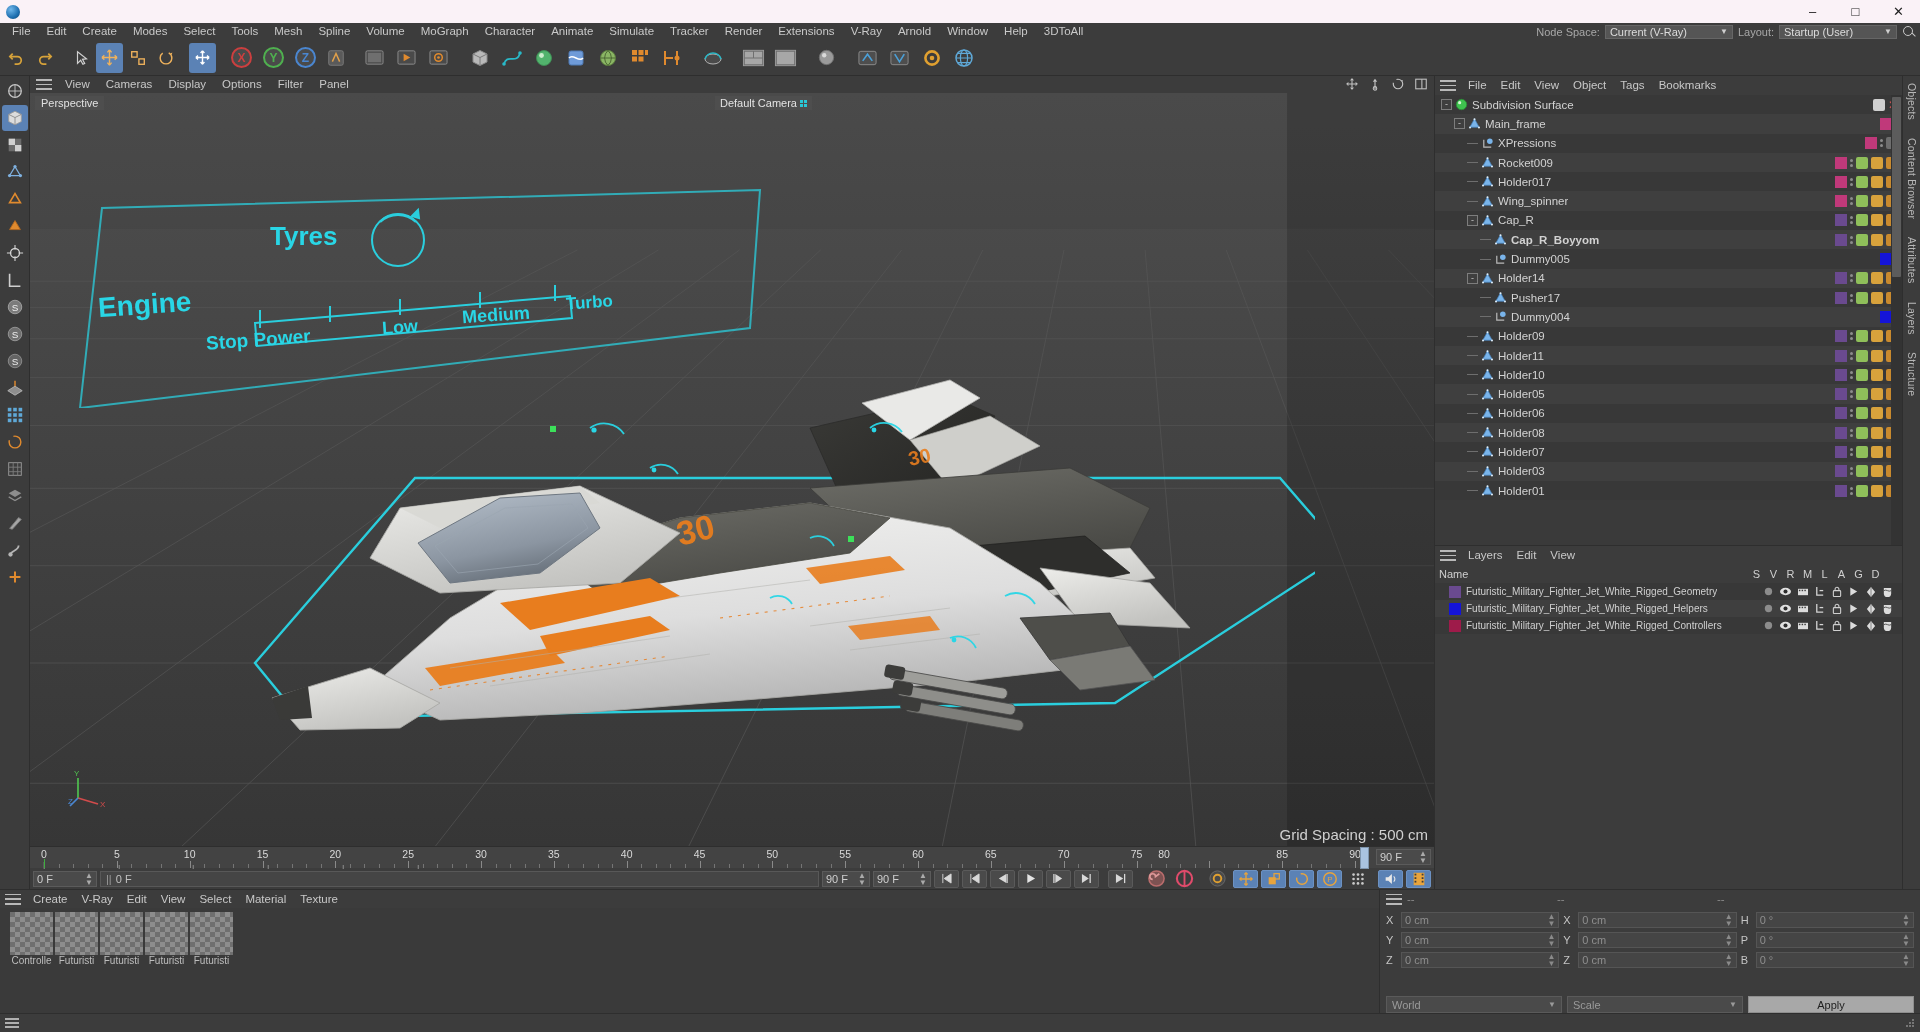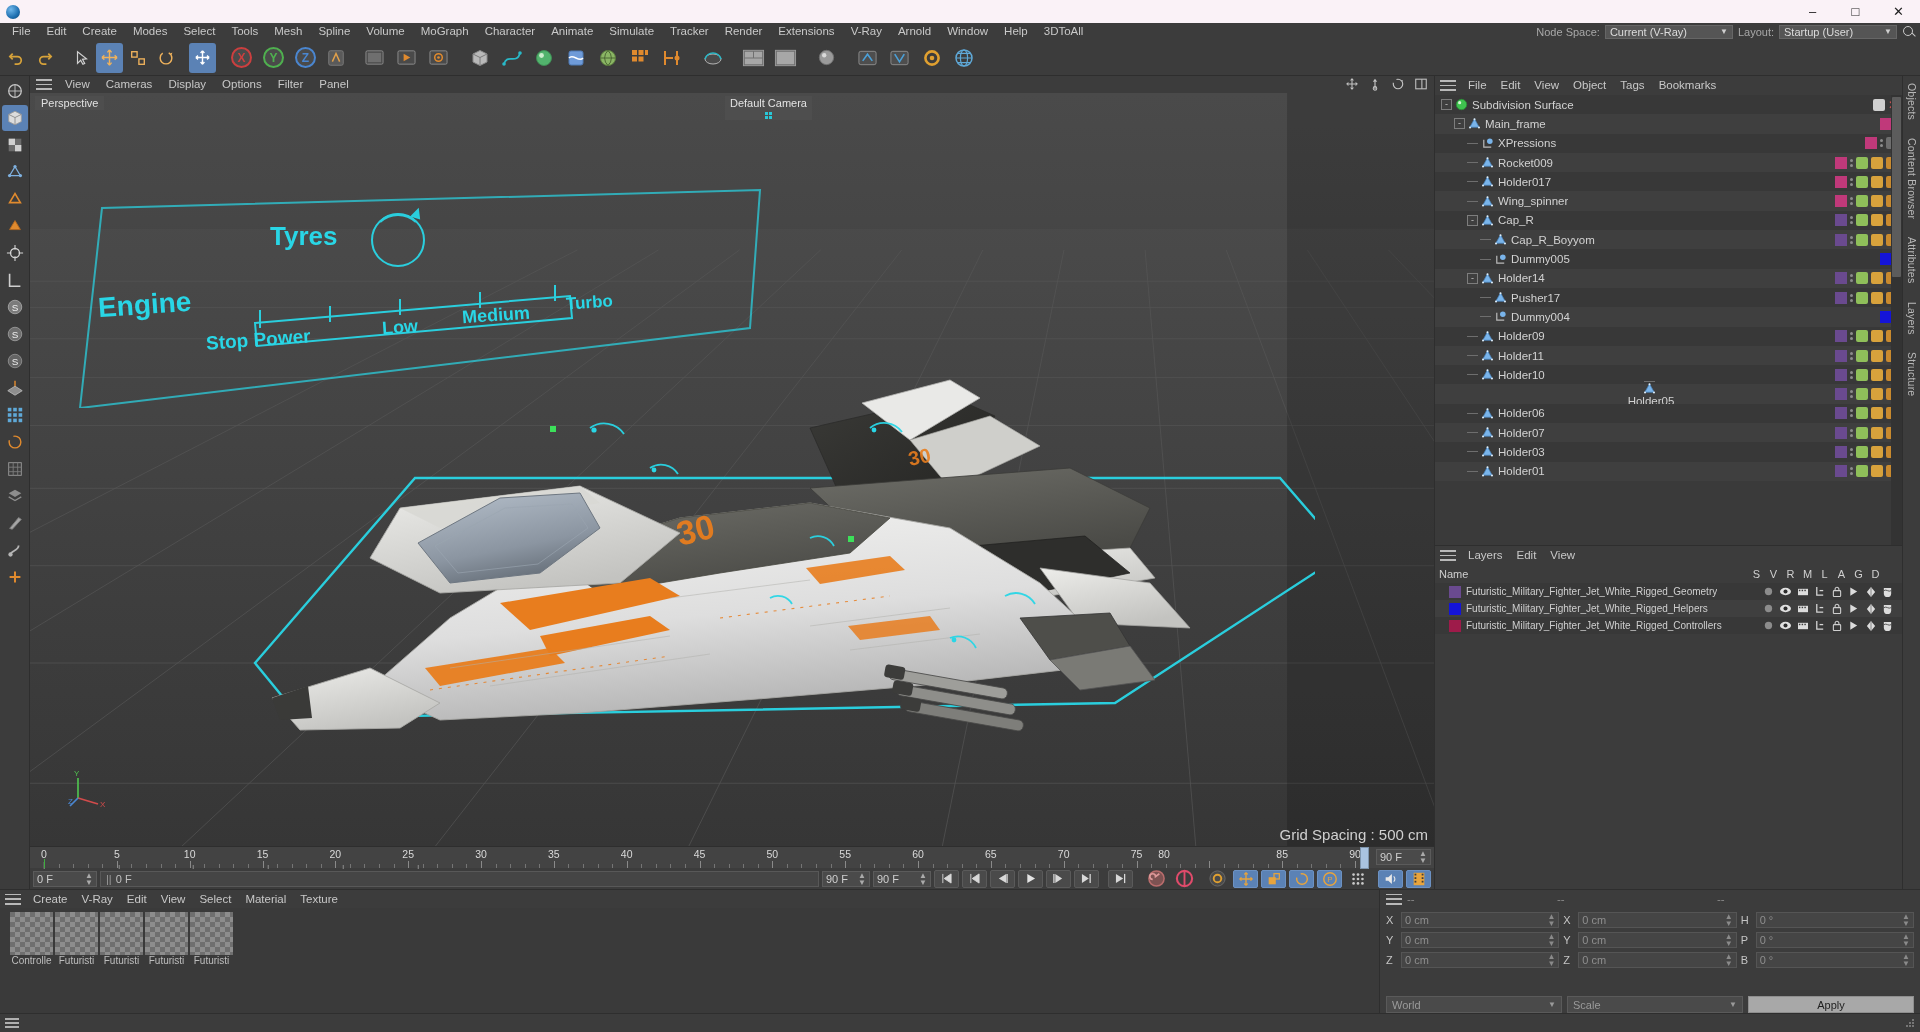--- a/index.html
+++ b/index.html
@@ -79,21 +79,21 @@
           margin:0 5px 0 2px;}
   .hamb i{display:block;height:1.7px;background:#b9b9b9;}
   .vp-icons{position:absolute; right:6px; top:1px; display:flex; gap:9px; align-items:center;}
   .vp-ic{width:14px;height:14px;color:#c0c0c0;}
 
   .viewport { flex:1 1 auto; position:relative; overflow:hidden;
               background:linear-gradient(170deg,#4a4a4a 0%, #3e3e3e 52%, #373737 100%); }
   .vp-label { position:absolute; left:5px; top:3px; background:#4e4e4e; color:#e2e2e2;
               font-size:11px; padding:1px 6px; }
   .vp-cam { position:absolute; right:0px; top:3px; background:#4e4e4e; color:#e2e2e2;
-            font-size:11px; padding:1px 5px; display:flex; align-items:center; gap:3px;flex-direction:column;}
+            font-size:11px; padding:1px 5px; display:flex; align-items:center; gap:3px;}
   .camdots{display:grid;grid-template-columns:3px 3px;gap:1px;}
   .camdots i{width:3px;height:3px;background:#29c8d8;display:block;}
   .vp-grid-note { position:absolute; right:6px; bottom:3px; font-size:15px; color:#d0d0d0;}
   .axisgiz { position:absolute; left:38px; bottom:38px; width:42px;height:42px; }
 
   
   .hud { position:absolute; color:#29d6e6; font-weight:bold; pointer-events:none; }
 
   
   .tl-ruler { height:22px; background:#434343; position:relative; flex:0 0 22px;
@@ -1231,21 +1231,21 @@
                 <span class="dot2">
                   <i></i>
                   <i></i>
                 </span>
                 <span class="tagbox" style="background:#8fbf5a"></span>
                 <span class="tagbox" style="background:#d8a23c"></span>
                 <span class="tagbox" style="background:#c98a2e"></span>
               </div>
             </div>
             <div class="orow">
-              <div class="otree" style="padding-left: 45px;">
+              <div class="otree" style="padding-left: 45px; font-weight: bold;">
                 <span class="odash"></span>
                 <span class="oico">
                   <svg viewBox="0 0 14 14" width="13" height="13">
                     <path d="M7 2 L12 11 H2 Z" fill="#79b4ea" stroke="#4a86c0" stroke-width="0.8"></path>
                     <circle cx="7" cy="2.5" r="1.1" fill="#dfeffb"></circle>
                     <circle cx="2.2" cy="11.2" r="1.1" fill="#dfeffb"></circle>
                     <circle cx="11.8" cy="11.2" r="1.1" fill="#dfeffb"></circle>
                   </svg>
                 </span>
                 <span class="oname">Cap_R_Boyyom</span>
@@ -1413,21 +1413,21 @@
                 <span class="dot2">
                   <i></i>
                   <i></i>
                 </span>
                 <span class="tagbox" style="background:#8fbf5a"></span>
                 <span class="tagbox" style="background:#d8a23c"></span>
                 <span class="tagbox" style="background:#c98a2e"></span>
               </div>
             </div>
             <div class="orow">
-              <div class="otree" style="padding-left: 32px; flex-direction: column;">
+              <div class="otree" style="padding-left: 32px;">
                 <span class="odash"></span>
                 <span class="oico">
                   <svg viewBox="0 0 14 14" width="13" height="13">
                     <path d="M7 2 L12 11 H2 Z" fill="#79b4ea" stroke="#4a86c0" stroke-width="0.8"></path>
                     <circle cx="7" cy="2.5" r="1.1" fill="#dfeffb"></circle>
                     <circle cx="2.2" cy="11.2" r="1.1" fill="#dfeffb"></circle>
                     <circle cx="11.8" cy="11.2" r="1.1" fill="#dfeffb"></circle>
                   </svg>
                 </span>
                 <span class="oname">Holder05</span>
@@ -1448,20 +1448,44 @@
                 <span class="odash"></span>
                 <span class="oico">
                   <svg viewBox="0 0 14 14" width="13" height="13">
                     <path d="M7 2 L12 11 H2 Z" fill="#79b4ea" stroke="#4a86c0" stroke-width="0.8"></path>
                     <circle cx="7" cy="2.5" r="1.1" fill="#dfeffb"></circle>
                     <circle cx="2.2" cy="11.2" r="1.1" fill="#dfeffb"></circle>
                     <circle cx="11.8" cy="11.2" r="1.1" fill="#dfeffb"></circle>
                   </svg>
                 </span>
                 <span class="oname">Holder06</span>
+              </div>
+              <div class="otags">
+                <span class="lyrchip" style="background:#6a4a8f"></span>
+                <span class="dot2">
+                  <i></i>
+                  <i></i>
+                </span>
+                <span class="tagbox" style="background:#8fbf5a"></span>
+                <span class="tagbox" style="background:#d8a23c"></span>
+                <span class="tagbox" style="background:#c98a2e"></span>
+              </div>
+            </div>
+            <div class="orow">
+              <div class="otree" style="padding-left: 32px;">
+                <span class="odash"></span>
+                <span class="oico">
+                  <svg viewBox="0 0 14 14" width="13" height="13">
+                    <path d="M7 2 L12 11 H2 Z" fill="#79b4ea" stroke="#4a86c0" stroke-width="0.8"></path>
+                    <circle cx="7" cy="2.5" r="1.1" fill="#dfeffb"></circle>
+                    <circle cx="2.2" cy="11.2" r="1.1" fill="#dfeffb"></circle>
+                    <circle cx="11.8" cy="11.2" r="1.1" fill="#dfeffb"></circle>
+                  </svg>
+                </span>
+                <span class="oname">Holder08</span>
               </div>
               <div class="otags">
                 <span class="lyrchip" style="background:#6a4a8f"></span>
                 <span class="dot2">
                   <i></i>
                   <i></i>
                 </span>
                 <span class="tagbox" style="background:#8fbf5a"></span>
                 <span class="tagbox" style="background:#d8a23c"></span>
                 <span class="tagbox" style="background:#c98a2e"></span>

